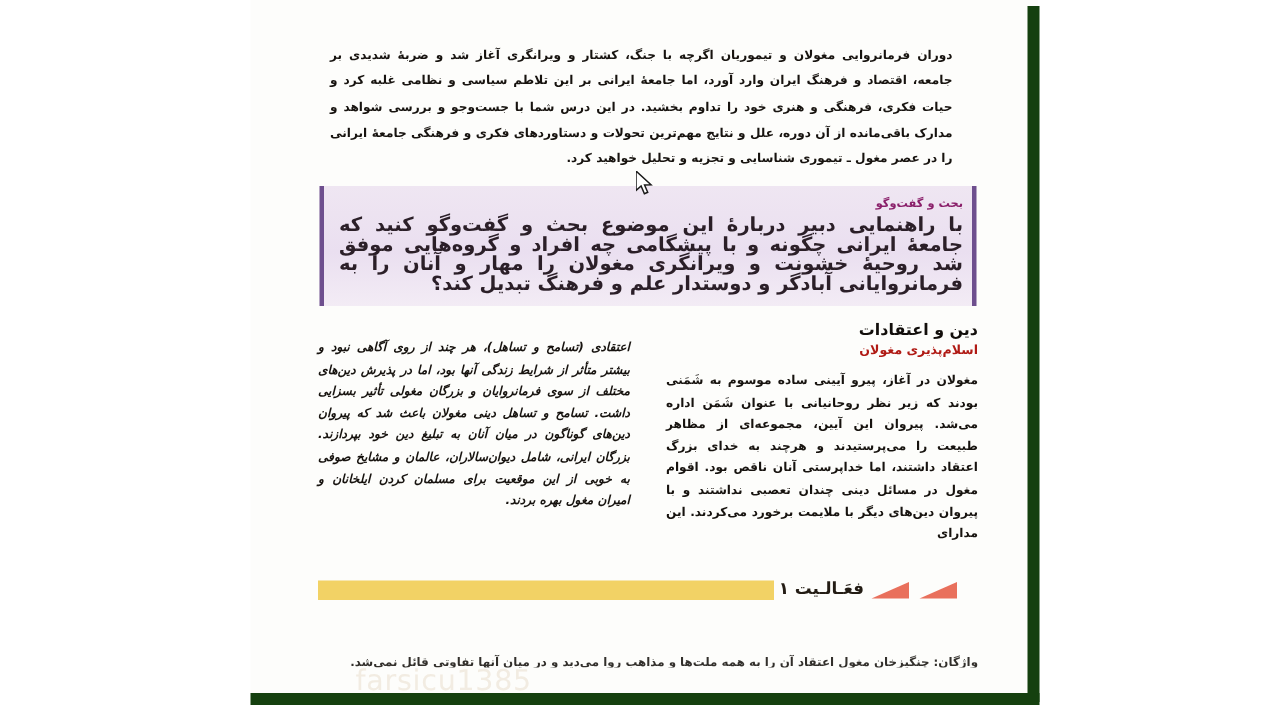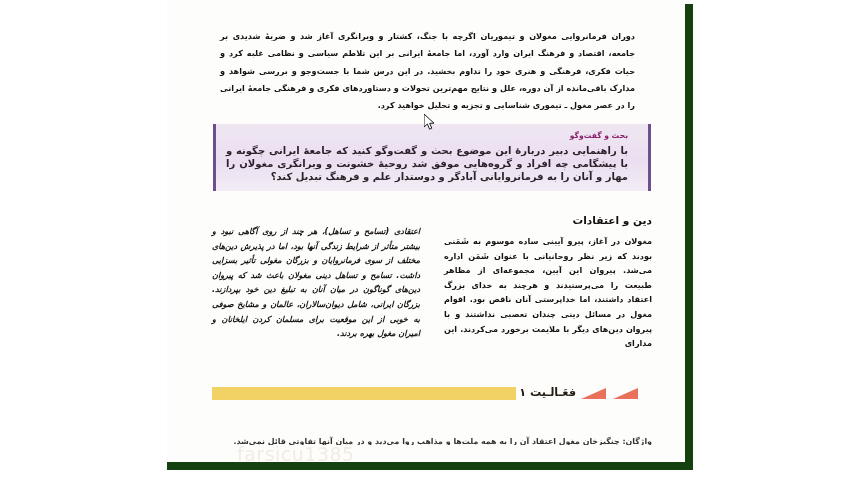--- a/index.html
+++ b/index.html
@@ -73,33 +73,33 @@
 
   
   #discussion-box {
     position: absolute;
     right: 41px;
     top: 124px;
     width: 438px;
     background: linear-gradient(180deg, #efe6f2 0%, #eadff0 55%, #f3ecf5 100%);
     border-right: 3px solid #6e4f8e;
     border-left: 3px solid #6e4f8e;
-    padding: 6px 20px 8px 10px;
+    padding: 6px 6px 8px 10px;
     box-sizing: border-box;
   }
   #discussion-title {
     font-size: 7.6px;
     font-weight: 700;
     color: #8a1f6a;
     text-align: right;
     margin: 1px 0 4px 0;
     letter-spacing: 0.1px;
   }
   #discussion-body {
-    font-size: 10px;
+    font-size: 13px;
     line-height: 13px;
     font-weight: 700;
     color: #2b1f28;
     text-align: justify;
   }
 
   
   #columns {
     position: absolute;
     right: 40px;
@@ -253,20 +253,21 @@
 
     <div id="discussion-box">
       <div id="discussion-title" class="rtl">بحث و گفت‌وگو</div>
       <div id="discussion-body" class="rtl">با راهنمایی دبیر دربارهٔ این موضوع بحث و گفت‌وگو کنید که جامعهٔ ایرانی چگونه و با پیشگامی چه افراد و گروه‌هایی موفق شد روحیهٔ خشونت و ویرانگری مغولان را مهار و آنان را به فرمانروایانی آبادگر و دوستدار علم و فرهنگ تبدیل کند؟</div>
     </div>
 
     <div id="columns">
 
       <div class="col" id="col-right">
         <h2 id="sec-heading" class="rtl">دین و اعتقادات</h2>
+        <h3 id="sub-heading" class="rtl">اسلام‌پذیری مغولان</h3>
         <p class="body-text rtl">مغولان در آغاز، پیرو آیینی ساده موسوم به شَمَنی بودند که زیر نظر روحانیانی با عنوان شَمَن اداره می‌شد. پیروان این آیین، مجموعه‌ای از مظاهر طبیعت را می‌پرستیدند و هرچند به خدای بزرگ اعتقاد داشتند، اما خداپرستی آنان ناقص بود. اقوام مغول در مسائل دینی چندان تعصبی نداشتند و با پیروان دین‌های دیگر با ملایمت برخورد می‌کردند. این مدارای</p>
       </div>
 
       <div class="col" id="col-left">
         <p class="body-text rtl">اعتقادی (تسامح و تساهل)، هر چند از روی آگاهی نبود و بیشتر متأثر از شرایط زندگی آنها بود، اما در پذیرش دین‌های مختلف از سوی فرمانروایان و بزرگان مغولی تأثیر بسزایی داشت. تسامح و تساهل دینی مغولان باعث شد که پیروان دین‌های گوناگون در میان آنان به تبلیغ دین خود بپردازند. بزرگان ایرانی، شامل دیوان‌سالاران، عالمان و مشایخ صوفی به خوبی از این موقعیت برای مسلمان کردن ایلخانان و امیران مغول بهره بردند.</p>
       </div>
 
     </div>
 
     <div id="activity">

